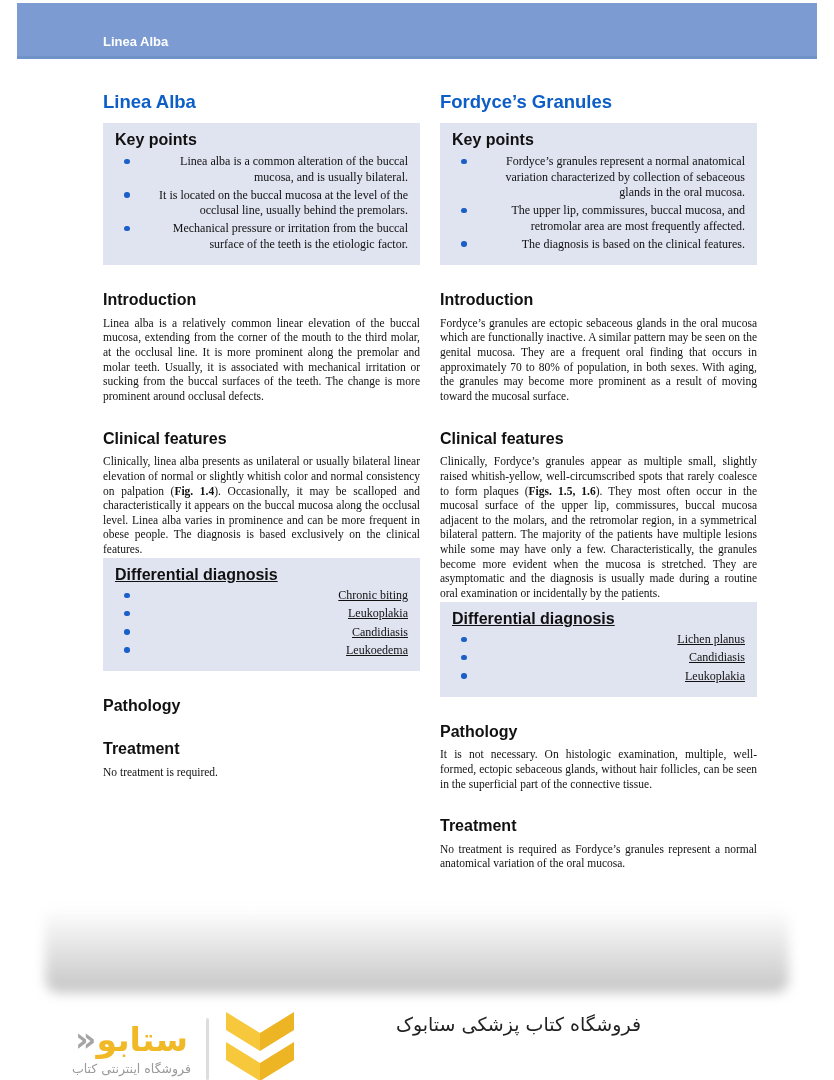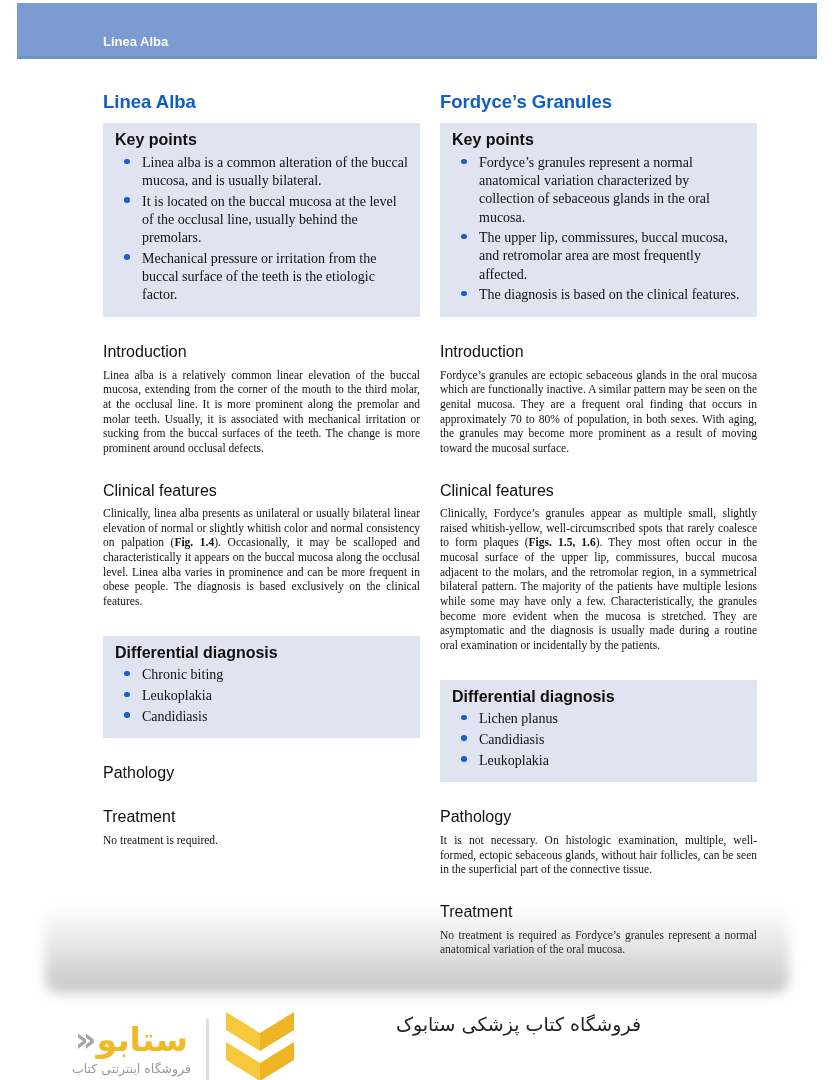--- a/index.html
+++ b/index.html
@@ -24,38 +24,38 @@
     display:flex; gap:20px; padding:33px 77px 0 103px; box-sizing:border-box;
   }
   .col { flex:0 0 317px; width:317px; }
 
   .col-title {
     color:#0d5ec6; font-family:"Liberation Sans", sans-serif;
     font-size:18.5px; font-weight:bold; margin:0 0 12px 0; line-height:1.05;
   }
 
   .infobox { background:#e0e3f0; padding:8px 12px 10px 12px; }
-  .infobox.diff { margin-top:27px; }
+  .infobox.diff { margin-top:1px;text-decoration:underline; }
   .box-heading {
     font-family:"Liberation Sans", sans-serif; font-size:16px; font-weight:bold;
     color:#111; margin:0 0 5px 0; line-height:1.1;
   }
 
   ul.bullets { list-style:none; margin:0; padding:0; }
   ul.bullets li {
-    position:relative; padding-left:27px; font-size:14px; line-height:1.3;
-    margin:2.5px 0; text-align:left;
+    position:relative; padding-left:27px; font-size:12px; line-height:1.3;
+    margin:2.5px 0; text-align:right;
   }
   ul.bullets li::before {
     content:""; position:absolute; left:9px; top:4.5px;
     width:5.5px; height:5.5px; border-radius:50%; background:#1b5fc8;
   }
 
   .sec-heading {
-    font-family:"Liberation Sans", sans-serif; font-size:16px; font-weight:normal;
+    font-family:"Liberation Sans", sans-serif; font-size:16px; font-weight:bold;
     color:#111; margin:26px 0 7px 0; line-height:1.1;
   }
   p.body {
     font-size:11.5px; line-height:1.275; text-align:justify; margin:0; color:#111;
   }
   .fig { font-weight:bold; }
 
   
   .page-shadow {
     position:absolute; top:908px; left:45px; right:45px; height:85px;
@@ -119,20 +119,21 @@
 
     <h2 class="sec-heading">Clinical features</h2>
     <p class="body"><span>Clinically, linea alba presents as unilateral or usually bilateral linear elevation of normal or slightly whitish color and normal consistency on palpation (</span><span class="fig">Fig. 1.4</span><span>). Occasionally, it may be scalloped and characteristically it appears on the buccal mucosa along the occlusal level. Linea alba varies in prominence and can be more frequent in obese people. The diagnosis is based exclusively on the clinical features.</span></p>
 
     <div class="infobox diff">
       <h2 class="box-heading">Differential diagnosis</h2>
       <ul class="bullets">
         <li>Chronic biting</li>
         <li>Leukoplakia</li>
         <li>Candidiasis</li>
+        <li>Leukoedema</li>
       </ul>
     </div>
 
     <h2 class="sec-heading">Pathology</h2>
 
     <h2 class="sec-heading">Treatment</h2>
     <p class="body">No treatment is required.</p>
   </div>
 
   <div class="col">

